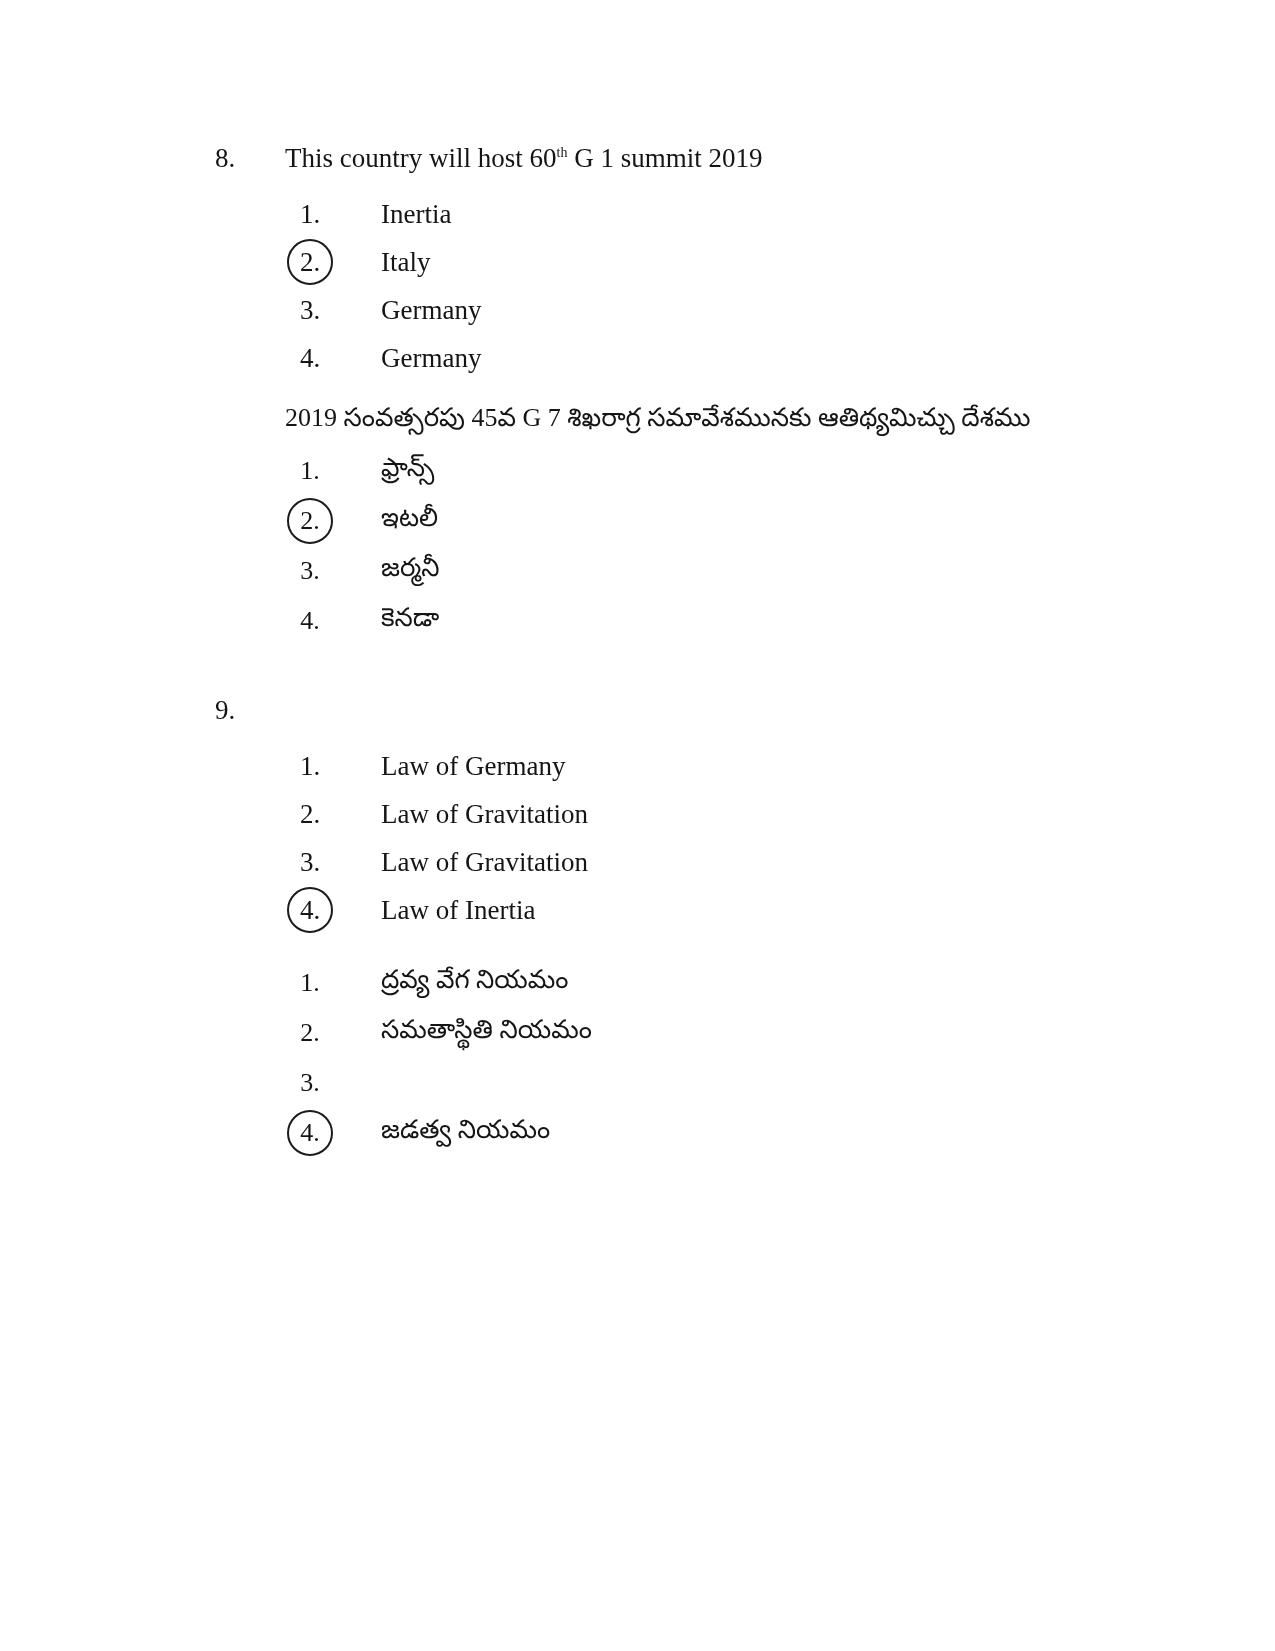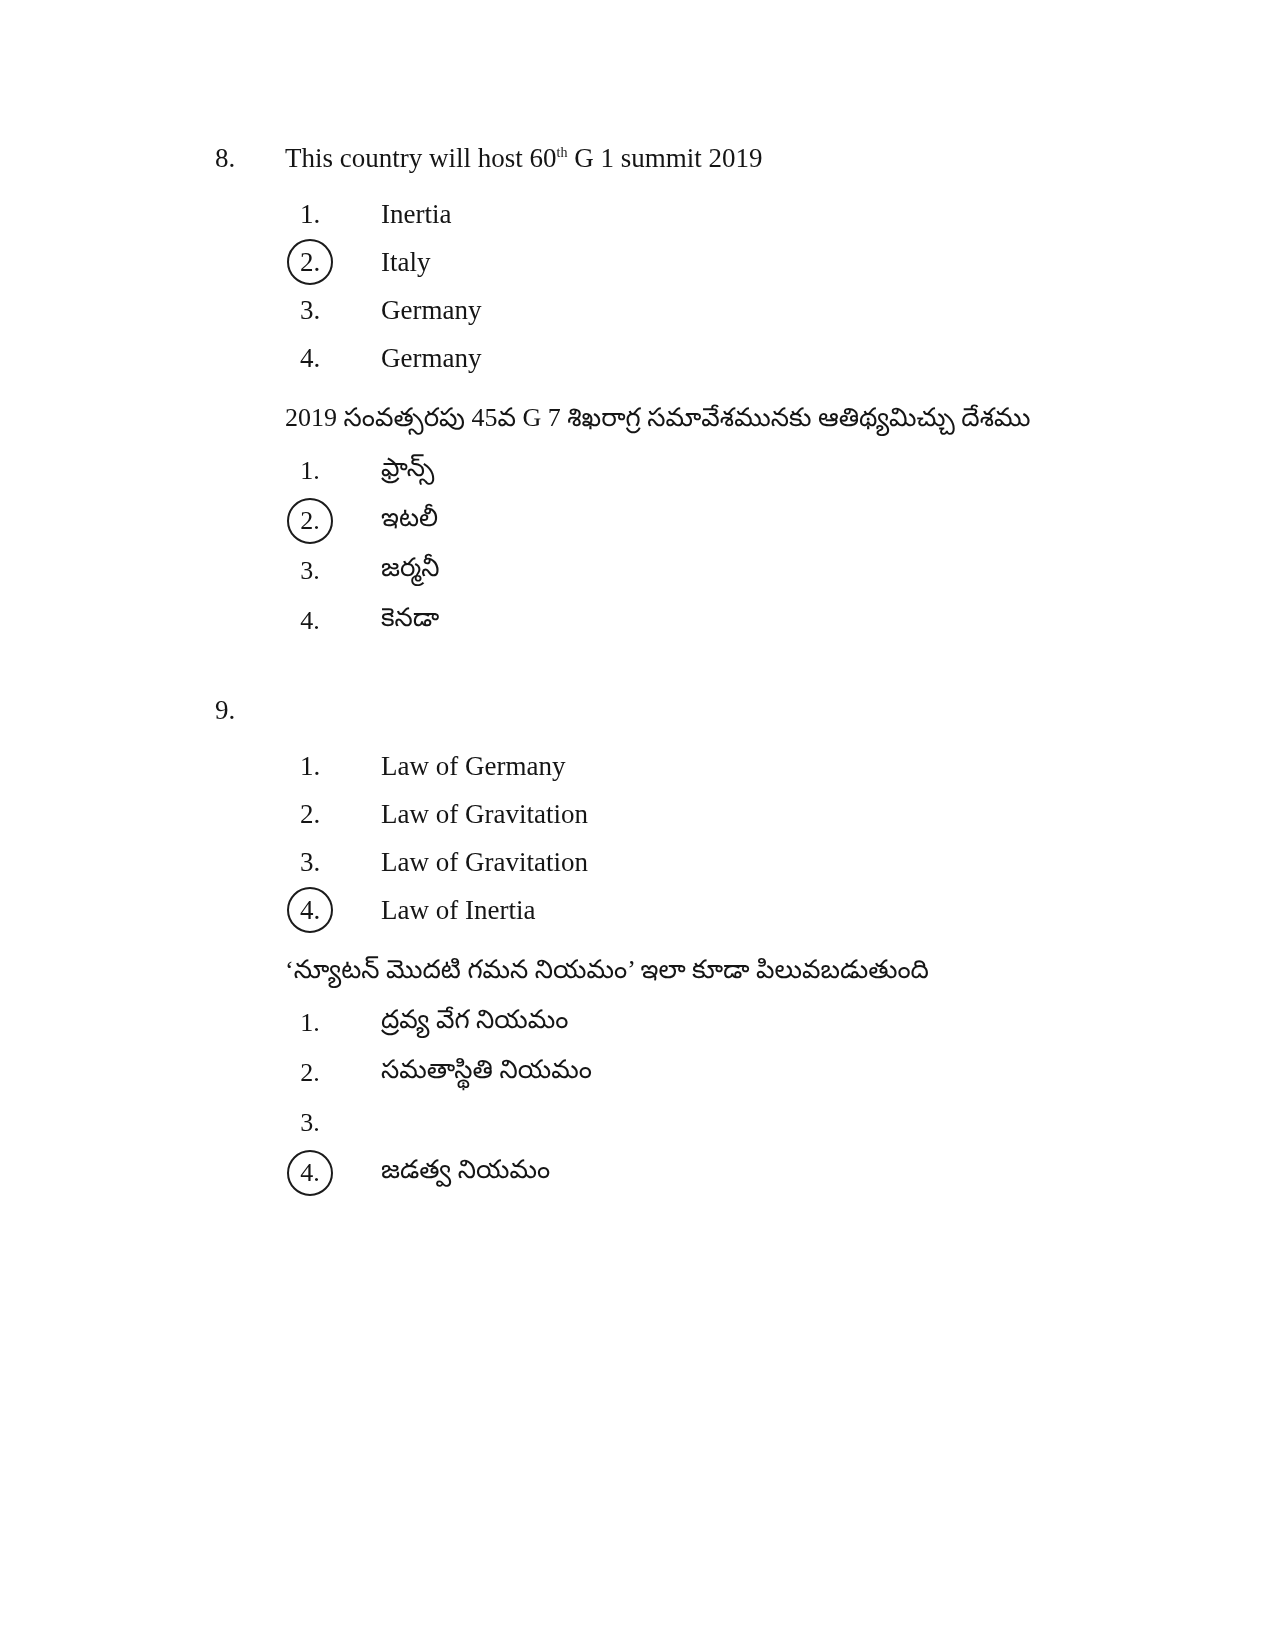--- a/index.html
+++ b/index.html
@@ -135,21 +135,20 @@
       <div class="opt-row">
         <span class="opt-num">
             <span class="num-badge circled">4.</span>
           </span>
         <span class="opt-label">Law of Inertia</span>
       </div>
     </div>
 
     <div class="q-row telugu-title">
       <span class="q-num"></span>
-      <span class="q-text">‘న్యూటన్ మొదటి గమన నియమం’ ఇలా కూడా పిలువబడుతుంది</span>
     </div>
 
     <div class="opts telugu-opts">
       <div class="opt-row">
         <span class="opt-num">
             <span class="num-badge">1.</span>
           </span>
         <span class="opt-label">ద్రవ్య వేగ నియమం</span>
       </div>
       <div class="opt-row">

